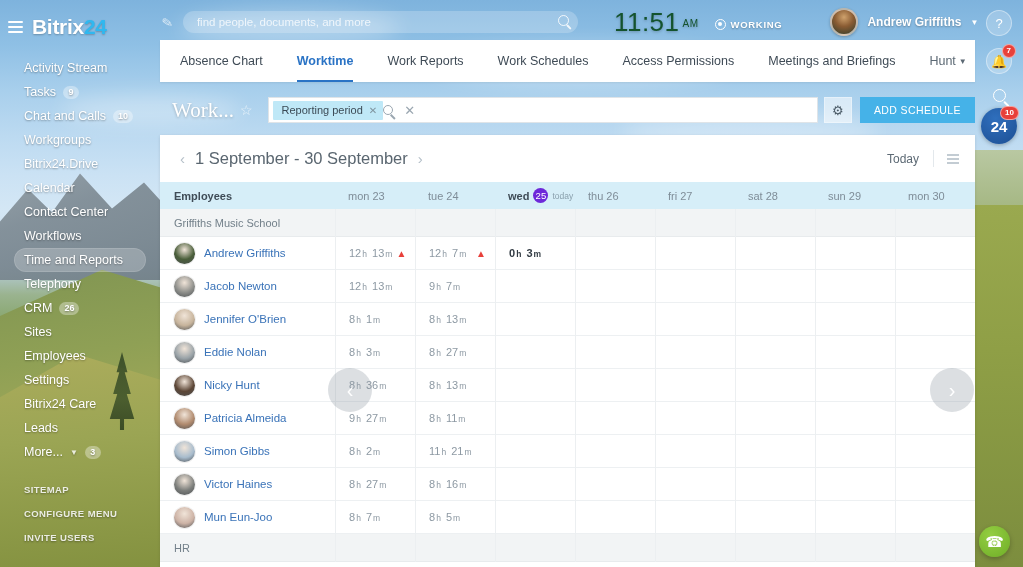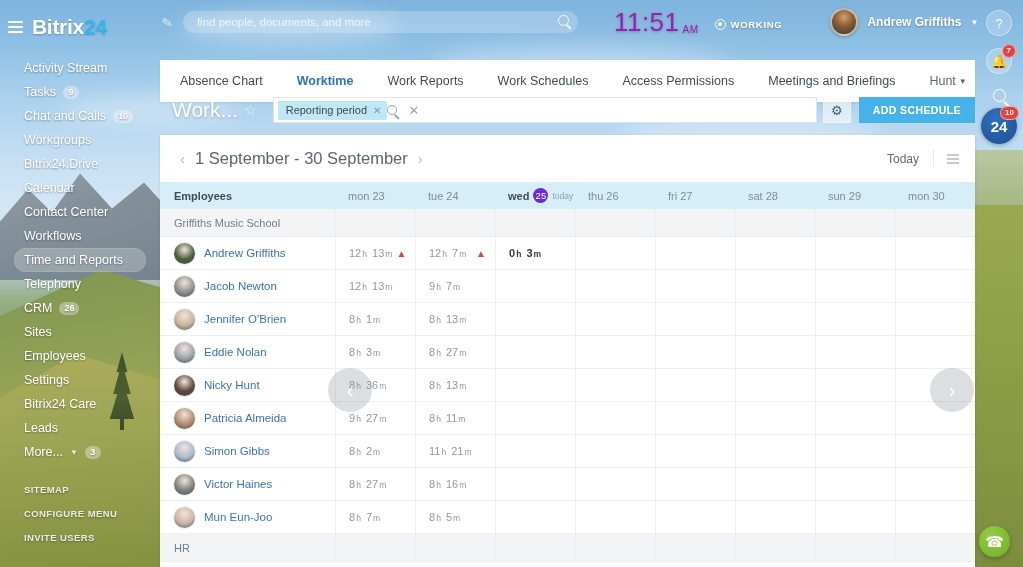--- a/index.html
+++ b/index.html
@@ -106,21 +106,21 @@
   }
   .searchbox input {
     flex:1; background:transparent; border:none; outline:none;
     font-size:11.5px; color:#fff; font-family:Liberation Sans, sans-serif;
   }
   .searchbox input::placeholder { color: rgba(255,255,255,.78); }
   .mag { position:absolute; right:9px; top:4px; width:11px; height:11px;
          border:1.6px solid rgba(255,255,255,.85); border-radius:50%; }
   .mag::after { content:""; position:absolute; right:-4px; bottom:-3px; width:6px; height:1.6px;
                 background:rgba(255,255,255,.85); transform:rotate(45deg); border-radius:1px;}
-  .clock { margin-left:36px; display:flex; align-items:flex-end; color:#a21caf;
+  .clock { margin-left:36px; display:flex; align-items:center; color:#14532d;
            text-shadow:0 1px 3px rgba(0,0,0,.25); }
   .clock-time { font-size:26px; font-weight:300; line-height:26px; letter-spacing:.5px; }
   .clock-ampm { font-size:10px; margin:2px 0 0 3px; letter-spacing:.5px; }
   .working {
     display:flex; align-items:center; gap:5px; margin-left:16px; margin-top:4px;
     color:#fff; font-size:9.5px; font-weight:bold; letter-spacing:.7px;
     text-shadow:0 1px 2px rgba(0,0,0,.3); cursor:pointer;
   }
   .working-dot { width:11px; height:11px; border-radius:50%; border:1.5px solid #fff;
                  display:flex; align-items:center; justify-content:center; }
@@ -160,21 +160,21 @@
   .phone-btn {
     position:absolute; right:13px; bottom:10px; width:31px; height:31px; border-radius:50%;
     background: radial-gradient(circle at 38% 30%, #94ce42 0%, #6fae27 100%);
     display:flex; align-items:center; justify-content:center;
     color:#fff; font-size:15px; cursor:pointer; z-index:30;
     box-shadow:0 2px 5px rgba(0,0,0,.25);
   }
 
   
   .tabbar {
-    position:absolute; left:160px; top:60px; width:815px; height:42px;
+    position:absolute; left:160px; top:40px; width:815px; height:42px;
     background:#fff; display:flex; align-items:center; z-index:12;
     box-shadow:0 1px 2px rgba(0,0,0,.07);
   }
   .tab {
     position:relative; height:42px; display:flex; align-items:center;
     padding:0 17px; font-size:12.5px; color:#3f4b56; cursor:pointer; white-space:nowrap;
   }
   .tab:first-child { margin-left:3px; }
   .tab.active { color:#2a73c5; font-weight:bold; }
   .tab.active::after {
@@ -183,21 +183,21 @@
   .tab-more { margin-left:auto; margin-right:12px; color:#5c6974; }
   .tab-more .caret { font-size:8px; margin-left:3px; }
 
   
   .toolrow {
     position:absolute; left:160px; top:90px; width:815px; height:40px; z-index:12;
     display:flex; align-items:center; padding-left:12px;
   }
   .page-title {
     font-size:21px; font-weight:300; color:#fff; text-shadow:0 1px 3px rgba(0,0,0,.25);
-    margin-right:6px; cursor:pointer;
+    margin-right:6px; cursor:pointer;font-family:Liberation Serif, serif;
   }
   .star { color:rgba(255,255,255,.7); font-size:14px; margin-right:16px; cursor:pointer; }
   .filterbar {
     flex:1; max-width:555px; height:26px; background:#fff;
     display:flex; align-items:center; padding:0 4px 0 4px;
     border:1px solid #dfe4e8;
   }
   .chip {
     background:#bfe8f7; color:#3b4a55; font-size:11px;
     height:19px; display:flex; align-items:center; gap:6px;
@@ -212,21 +212,21 @@
   .fmag { width:10px; height:10px; border:1.5px solid #9aa6b0; border-radius:50%; position:relative; margin-right:11px; cursor:pointer;}
   .fmag::after{content:"";position:absolute;right:-4px;bottom:-3px;width:6px;height:1.5px;background:#9aa6b0;transform:rotate(45deg);}
   .fclose { color:#9aa6b0; font-size:13px; margin-right:8px; cursor:pointer; }
   .gear-btn {
     width:28px; height:26px; background:rgba(255,255,255,.55);
     display:flex; align-items:center; justify-content:center;
     margin-left:6px; color:#4c5c68; font-size:13px; cursor:pointer;
     border:1px solid rgba(255,255,255,.35);
   }
   .add-btn {
-    height:26px; background:#45b2e8; color:#fff; font-size:10.5px; font-weight:bold;
+    height:26px; background:#45b2e8; color:#fff; font-size:10.5px; font-weight:normal;
     letter-spacing:.4px; display:flex; align-items:center; padding:0 14px;
     margin-left:8px; cursor:pointer; white-space:nowrap;
   }
 
   
   .card {
     position:absolute; left:160px; top:135px; width:815px; height:432px;
     background:#fff; z-index:10; overflow:hidden;
     box-shadow:0 1px 3px rgba(0,0,0,.12);
   }

